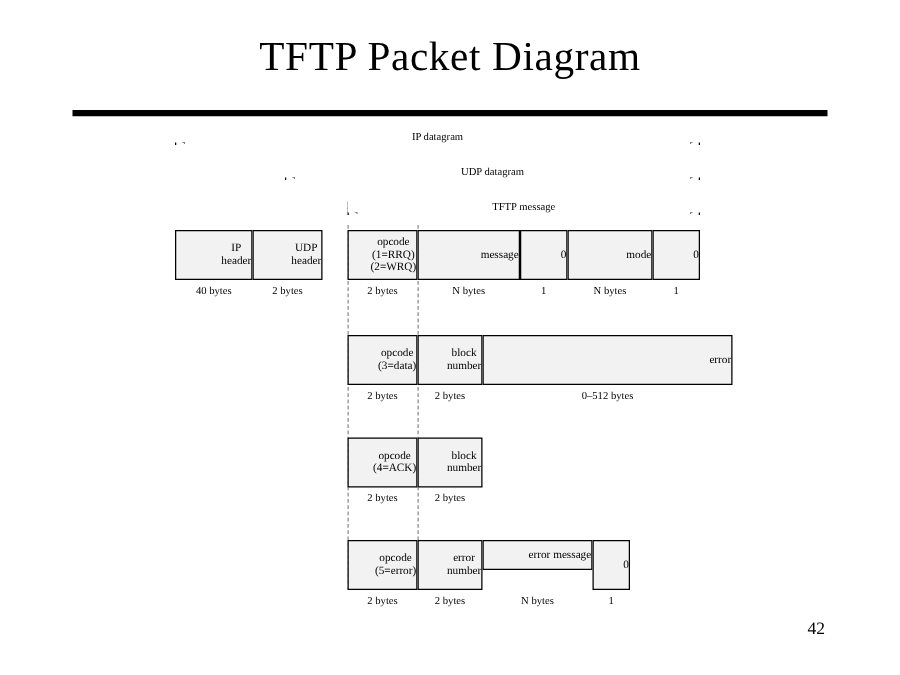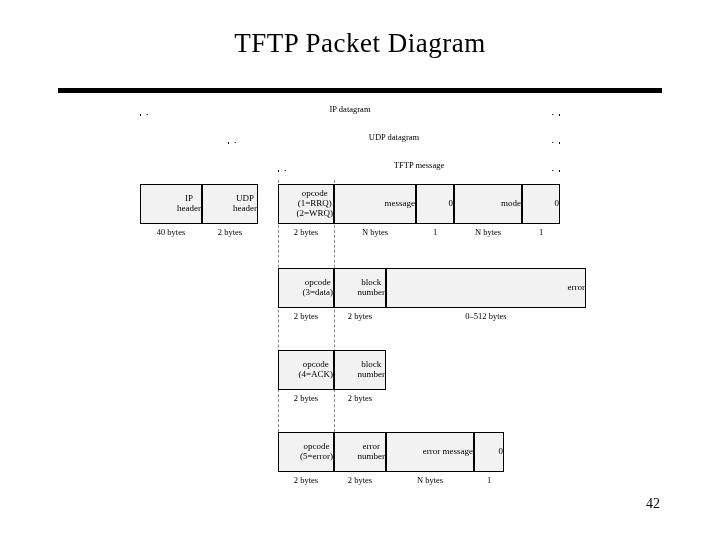--- a/index.html
+++ b/index.html
@@ -1,20 +1,20 @@
 <!DOCTYPE html>
 <html><head>
 <meta charset="utf-8">
 <style>
   html,body{margin:0;padding:0;}
   body{width:720px;height:540px;background:#ffffff;font-family:"Liberation Serif",serif;overflow:hidden;position:relative;}
 
   .slide-title{
     position:absolute;top:28px;left:0;width:720px;text-align:center;
-    font-family:"Liberation Serif",serif;font-size:27px;color:#000;letter-spacing:0.5px;
+    font-family:"Liberation Serif",serif;font-size:33px;color:#000;letter-spacing:0.5px;
   }
   .title-rule{
     position:absolute;left:58px;top:88px;width:604px;height:5px;background:#000;
   }
 
   .diagram{
     position:absolute;left:110px;top:100px;width:500px;height:390px;
   }
 
   
@@ -151,21 +151,21 @@
 
   <div class="span-lbl" style="left:168px;top:293px;width:56px;">2 bytes</div>
   <div class="span-lbl" style="left:224px;top:293px;width:52px;">2 bytes</div>
 
   <div class="box" style="left:168px;top:332px;width:56px;height:40px;">
     <span>opcode<br>(5=error)</span>
   </div>
   <div class="box" style="left:224px;top:332px;width:52px;height:40px;">
     <span>error<br>number</span>
   </div>
-  <div class="box" style="left:276px;top:332px;width:88px;height:40px;">
+  <div class="box" style="left:276px;top:332px;width:88px;height:24px;">
     <span>error message</span>
   </div>
   <div class="box" style="left:364px;top:332px;width:30px;height:40px;">
     <span>0</span>
   </div>
 
   <div class="span-lbl" style="left:168px;top:375px;width:56px;">2 bytes</div>
   <div class="span-lbl" style="left:224px;top:375px;width:52px;">2 bytes</div>
   <div class="span-lbl" style="left:276px;top:375px;width:88px;">N bytes</div>
   <div class="span-lbl" style="left:364px;top:375px;width:30px;">1</div>

